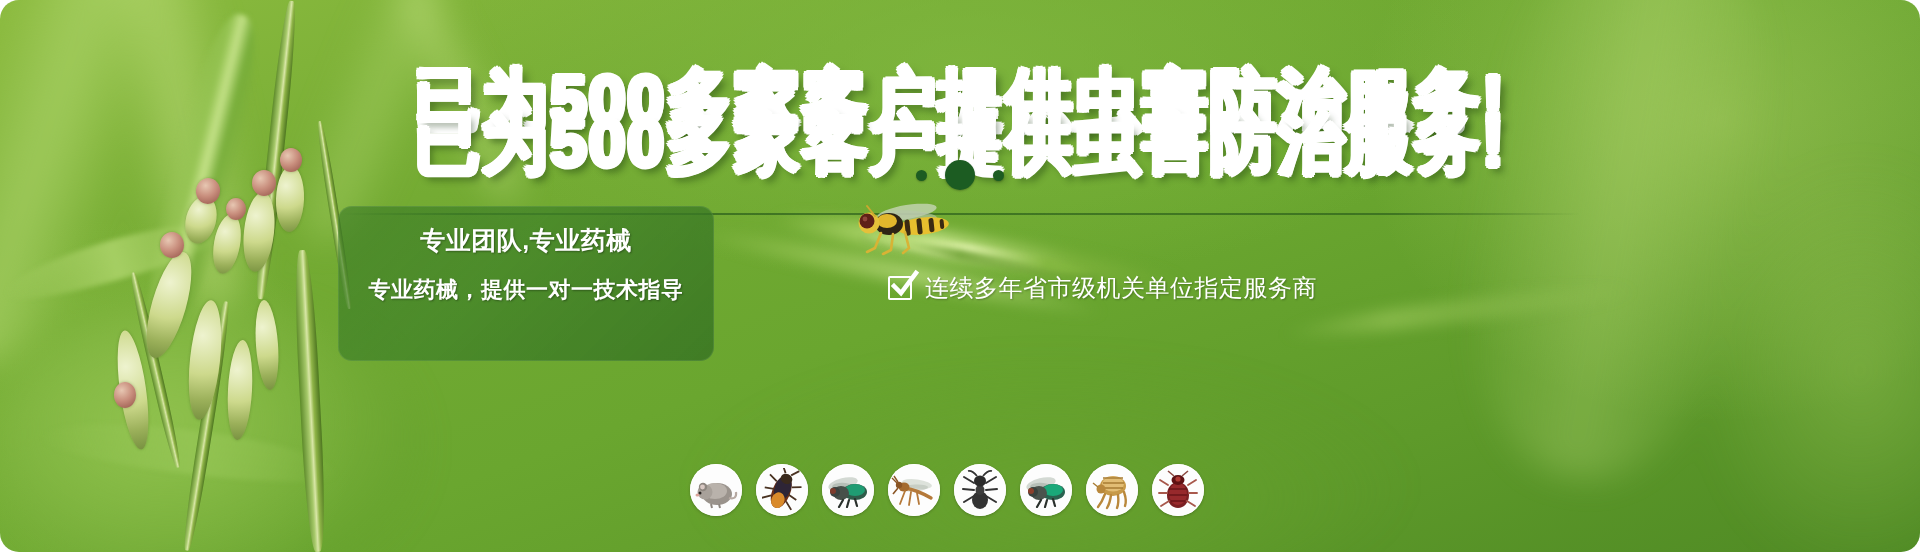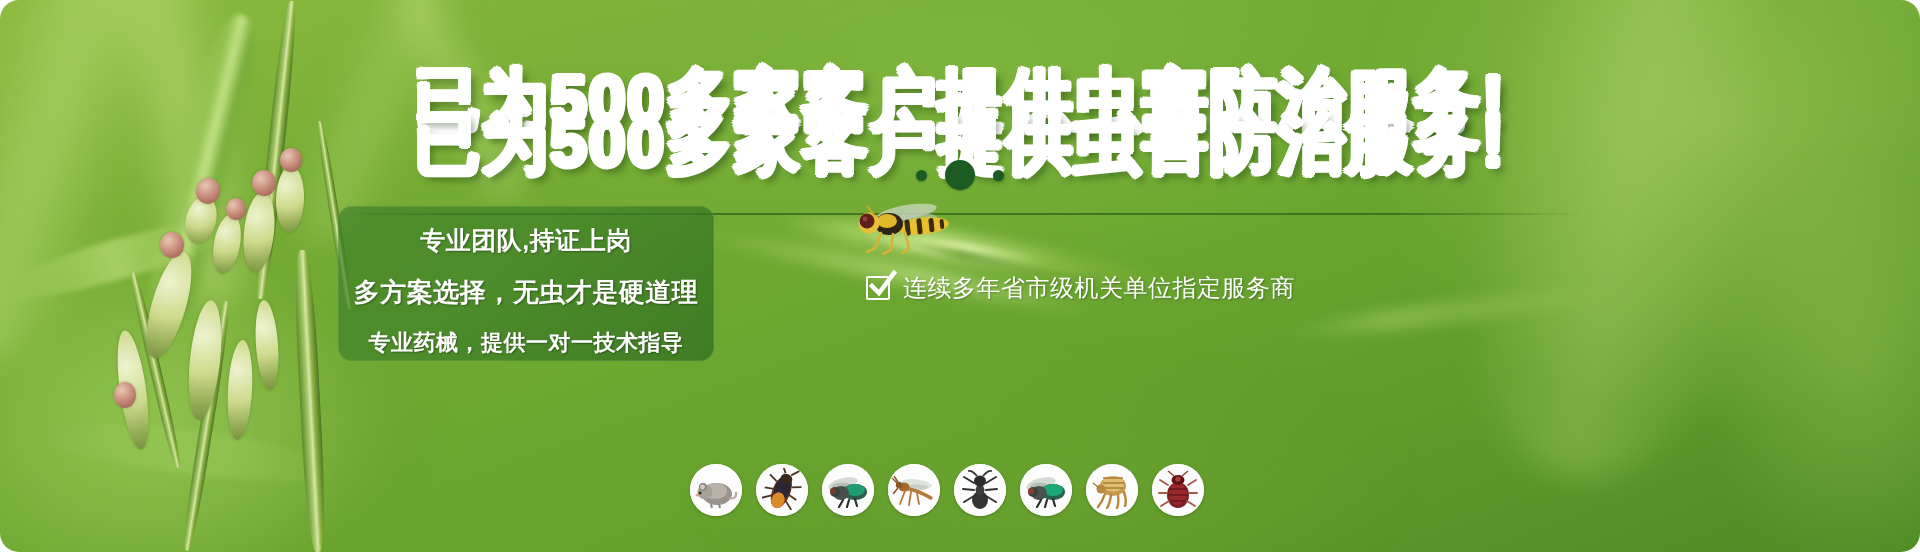--- a/index.html
+++ b/index.html
@@ -78,21 +78,21 @@
   }
   #panel .pline.l1{font-size:25px;margin-top:18px;letter-spacing:.5px;}
   #panel .pline.l2{font-size:26px;margin-top:18px;letter-spacing:.5px;}
   #panel .pline.l3{font-size:22px;margin-top:18px;letter-spacing:.5px;}
 
   
   #fly{position:absolute;left:845px;top:196px;width:120px;height:62px;}
 
   
   #bullets{position:absolute;left:866px;top:272px;display:flex;flex-direction:column;gap:22px;}
-  .bullet{display:flex;align-items:center;gap:13px;}
+  .bullet{display:flex;align-items:center;gap:13px;margin-left:22px;}
   .chk{width:24px;height:24px;position:relative;flex:0 0 auto;}
   .chk .box{position:absolute;inset:0;border:2px solid #ffffff;border-radius:2px;}
   .chk svg{position:absolute;left:1px;top:-5px;overflow:visible;}
   .bullet .btext{color:#ffffff;font-size:24px;white-space:nowrap;letter-spacing:.5px;
                  text-shadow:1px 1px 2px rgba(0,0,0,.28);}
 
   
   #pests{position:absolute;left:690px;top:464px;display:flex;gap:14px;align-items:center;}
   .pest{width:52px;height:52px;border-radius:50%;background:#fdfdfd;
         box-shadow:0 1px 3px rgba(0,0,0,.22), inset 0 0 0 1px rgba(255,255,255,.9);
@@ -171,22 +171,21 @@
   <div id="headline-shadowcopy">已为500多家客户提供虫害防治服务!</div>
   <h1 id="headline">已为500多家客户提供虫害防治服务!</h1>
 
   <div id="dots">
     <span class="dot s"></span>
     <span class="dot l"></span>
     <span class="dot s"></span>
   </div>
 
   <div id="panel">
-    <div class="pline l1">专业团队,持证上岗</div>
-    <div class="pline l2">多方案选择，无虫才是硬道理</div>
+    <div class="pline l1">专业团队,专业药械</div>
     <div class="pline l3">专业药械，提供一对一技术指导</div>
   </div>
 
   <div id="fly">
     <svg width="120" height="62" viewBox="0 0 120 62">
 
       <ellipse cx="62" cy="16" rx="30" ry="7" fill="#cfd9c4" opacity=".72" transform="rotate(-9 62 16)"></ellipse>
       <ellipse cx="66" cy="20" rx="26" ry="5.5" fill="#b9c7ae" opacity=".6" transform="rotate(4 66 20)"></ellipse>
 
       <ellipse cx="78" cy="30" rx="26" ry="8.5" fill="#e8bf2e" transform="rotate(-6 78 30)"></ellipse>

